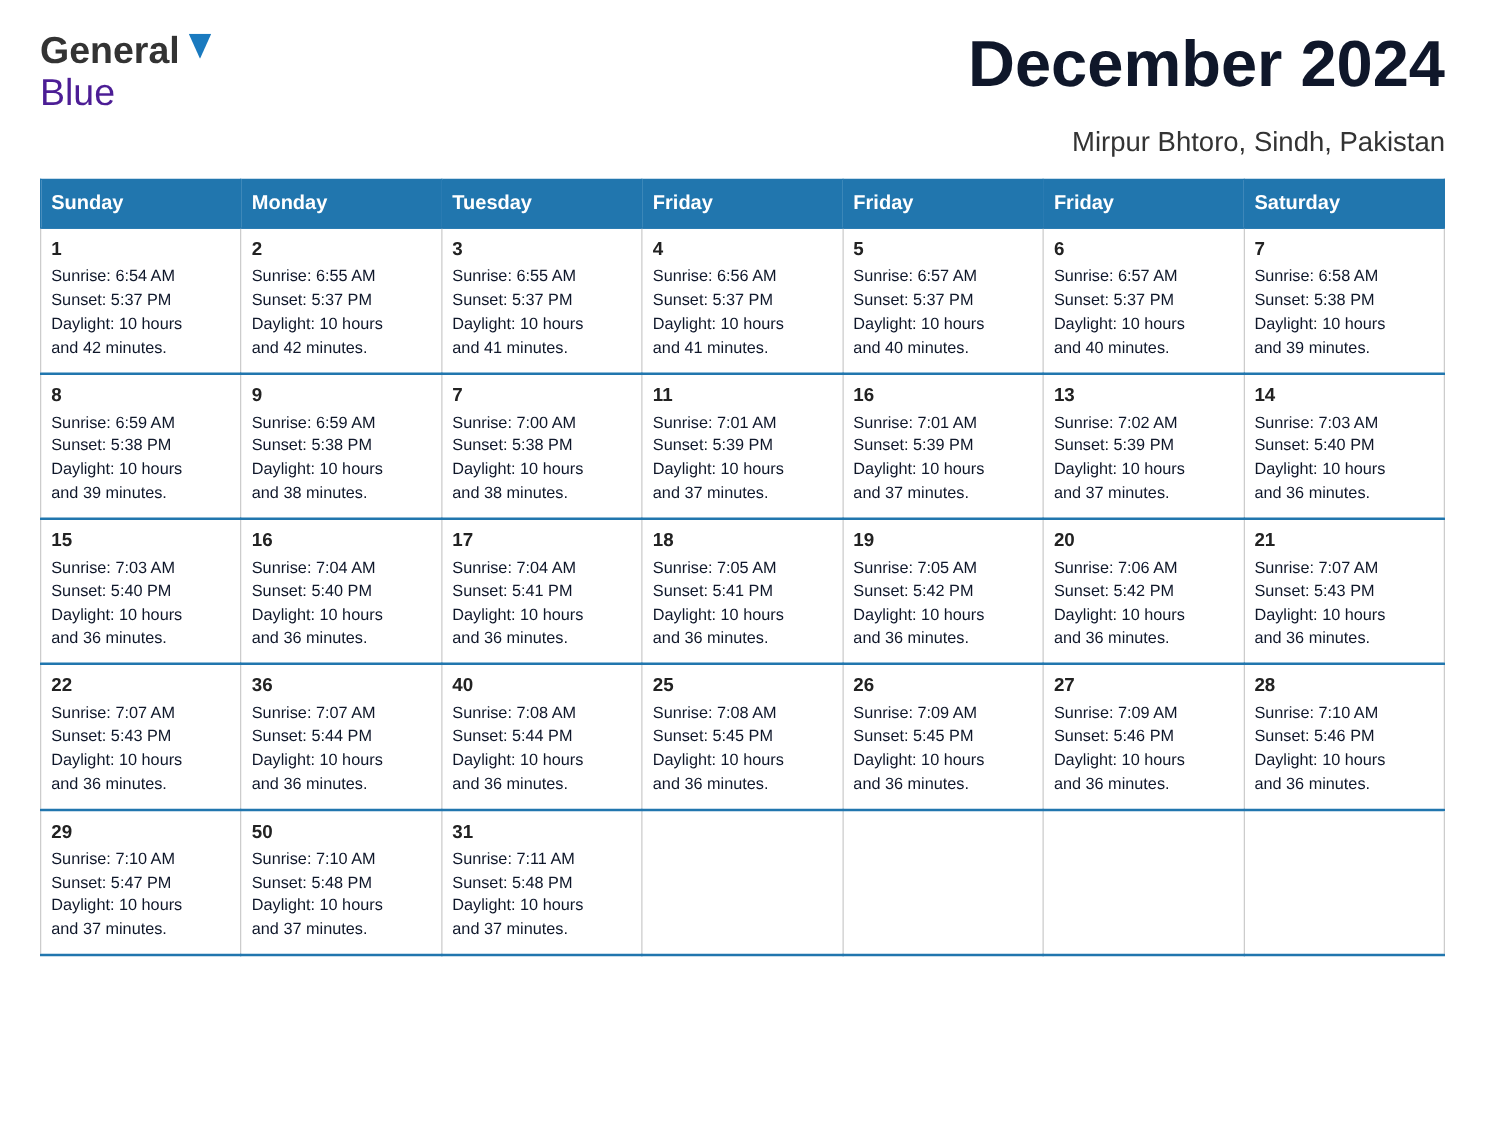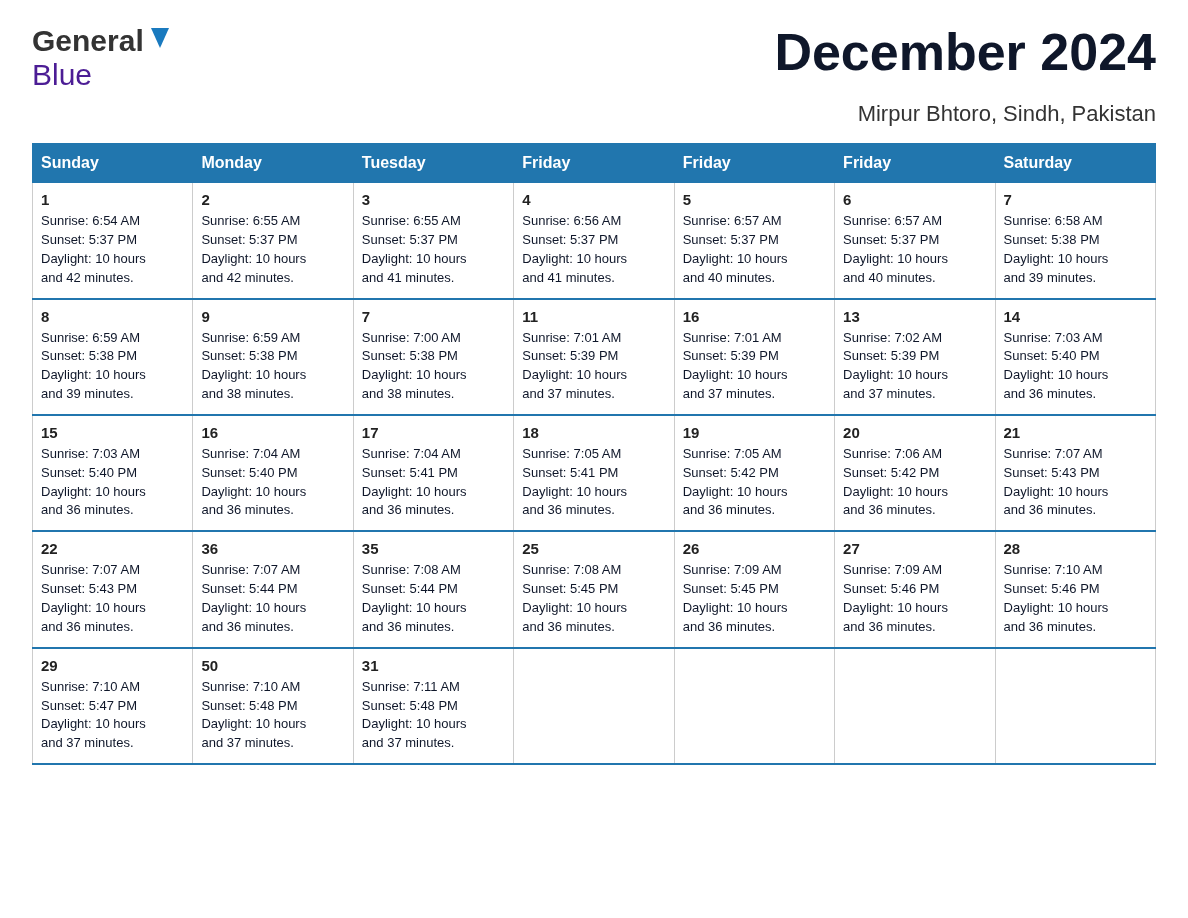--- a/index.html
+++ b/index.html
@@ -344,21 +344,21 @@
         <td>
         <span class="day-number">36</span>
         <div class="day-info">
           Sunrise: 7:07 AM<br>
           Sunset: 5:44 PM<br>
           Daylight: 10 hours<br>
           and 36 minutes.
         </div>
       </td>
         <td>
-        <span class="day-number">35</span>
+        <span class="day-number">40</span>
         <div class="day-info">
           Sunrise: 7:08 AM<br>
           Sunset: 5:44 PM<br>
           Daylight: 10 hours<br>
           and 36 minutes.
         </div>
       </td>
         <td>
         <span class="day-number">25</span>
         <div class="day-info">

